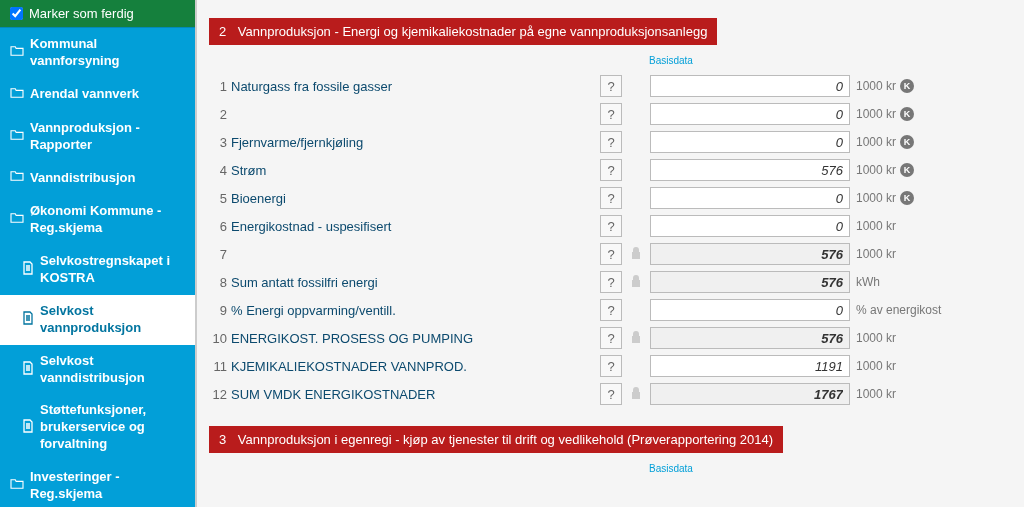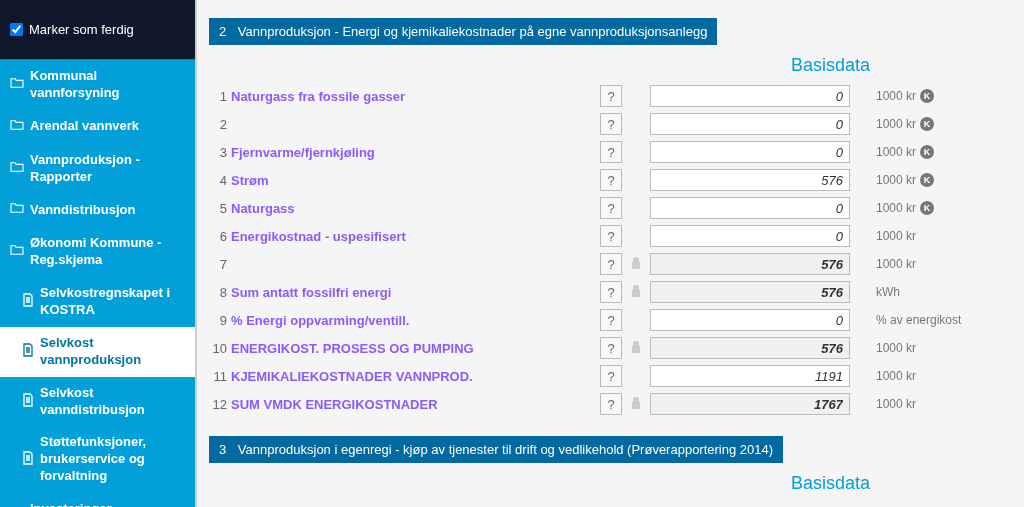--- a/index.html
+++ b/index.html
@@ -1,38 +1,38 @@
 <!DOCTYPE html>
 <html><head>
 <meta charset="utf-8">
 <style>
   * { box-sizing: border-box; margin: 0; padding: 0; }
   body { font-family: Arial, sans-serif; font-size: 13px; background: #fff; color: #333; }
   .container { display: flex; width: 1024px; height: 507px; }
   .sidebar { width: 195px; background: #029fd8; color: #fff; overflow-y: auto; }
-  .sidebar-top { background: #0f172a; padding: 22px 10px; display: flex; align-items: center; gap: 6px; border-bottom: 1px solid #0289b8; }
+  .sidebar-top { background: #15803d; padding: 6px 10px; display: flex; align-items: center; gap: 6px; border-bottom: 1px solid #0289b8; }
   .sidebar-top input[type=checkbox] { width: 13px; height: 13px; }
   .sidebar-item { padding: 8px 10px; display: flex; align-items: center; gap: 6px; cursor: pointer; font-weight: bold; line-height: 1.3; }
   .sidebar-item.active { background: #fff; color: #0275a0; }
   .sidebar-item .icon { flex-shrink: 0; margin-top: 1px; }
   .sidebar-item .label { }
   .sidebar-sub { padding-left: 22px; }
   .main { flex: 1; background: #f5f5f5; border-left: 2px solid #ccc; overflow-y: auto; padding: 0 12px 20px 12px; }
-  .section-header { background: #0369a1; color: #fff; padding: 6px 10px; font-size: 13px; margin-top: 18px; display: inline-block; }
+  .section-header { background: #b91c1c; color: #fff; padding: 6px 10px; font-size: 13px; margin-top: 18px; display: inline-block; }
   .section-header .num { margin-right: 8px; }
-  .col-header { color: #029fd8; font-size: 18px; text-align: center; padding: 10px 0 6px 440px; }
+  .col-header { color: #029fd8; font-size: 10px; text-align: left; padding: 10px 0 6px 440px; }
   .field-row { display: flex; align-items: center; padding: 3px 0; gap: 6px; }
   .field-label { width: 385px; display: flex; align-items: baseline; gap: 4px; }
   .field-num { color: #666; min-width: 18px; text-align: right; }
-  .field-name { font-weight: bold; color: #8b5cf6; }
+  .field-name { font-weight: normal; color: #0c4a6e; }
   .help-btn { width: 22px; height: 22px; border: 1px solid #bbb; background: #f8f8f8; color: #666; font-size: 13px; cursor: pointer; display: flex; align-items: center; justify-content: center; }
   .lock-icon { width: 16px; text-align: center; color: #bbb; font-size: 14px; }
   .field-input { width: 200px; height: 22px; border: 1px solid #bbb; padding: 0 6px; text-align: right; font-style: italic; font-size: 13px; color: #333; }
   .field-input.calc { background: #f0f0f0; font-weight: bold; font-style: italic; }
-  .unit { width: 100px; color: #777; font-size: 12px; display: flex; align-items: center; gap: 4px; margin-left: 20px; }
+  .unit { width: 100px; color: #777; font-size: 12px; display: flex; align-items: center; gap: 4px; }
   .k-badge { display: inline-flex; align-items: center; justify-content: center; width: 14px; height: 14px; border-radius: 50%; background: #777; color: #fff; font-size: 9px; font-weight: bold; }
   svg.folder { width: 14px; height: 12px; fill: none; stroke: currentColor; stroke-width: 1.3; }
   svg.doc { width: 12px; height: 14px; fill: none; stroke: currentColor; stroke-width: 1.3; }
   svg.lock { width: 12px; height: 14px; fill: #ccc; }
 </style>
 </head>
 <body>
 
 <div class="container">
   <div class="sidebar">
@@ -149,21 +149,21 @@
             <span class="field-name">Strøm</span>
           </div>
           <button class="help-btn">?</button>
           <span class="lock-icon"></span>
           <input class="field-input" value="576" style="">
           <span class="unit">1000 kr <span class="k-badge">K</span></span>
         </div>
         <div class="field-row">
           <div class="field-label">
             <span class="field-num">5</span>
-            <span class="field-name">Naturgass</span>
+            <span class="field-name">Bioenergi</span>
           </div>
           <button class="help-btn">?</button>
           <span class="lock-icon"></span>
           <input class="field-input" value="0" style="">
           <span class="unit">1000 kr <span class="k-badge">K</span></span>
         </div>
         <div class="field-row">
           <div class="field-label">
             <span class="field-num">6</span>
             <span class="field-name">Energikostnad - uspesifisert</span>

